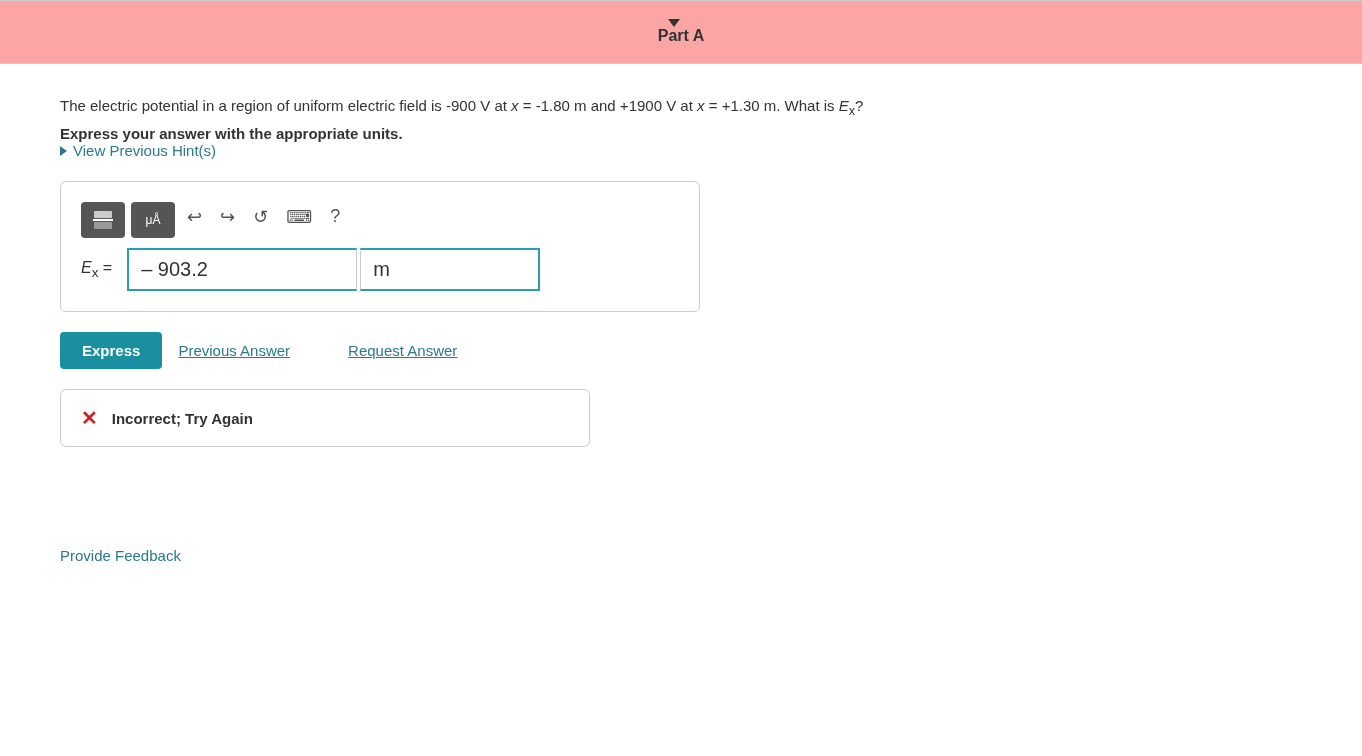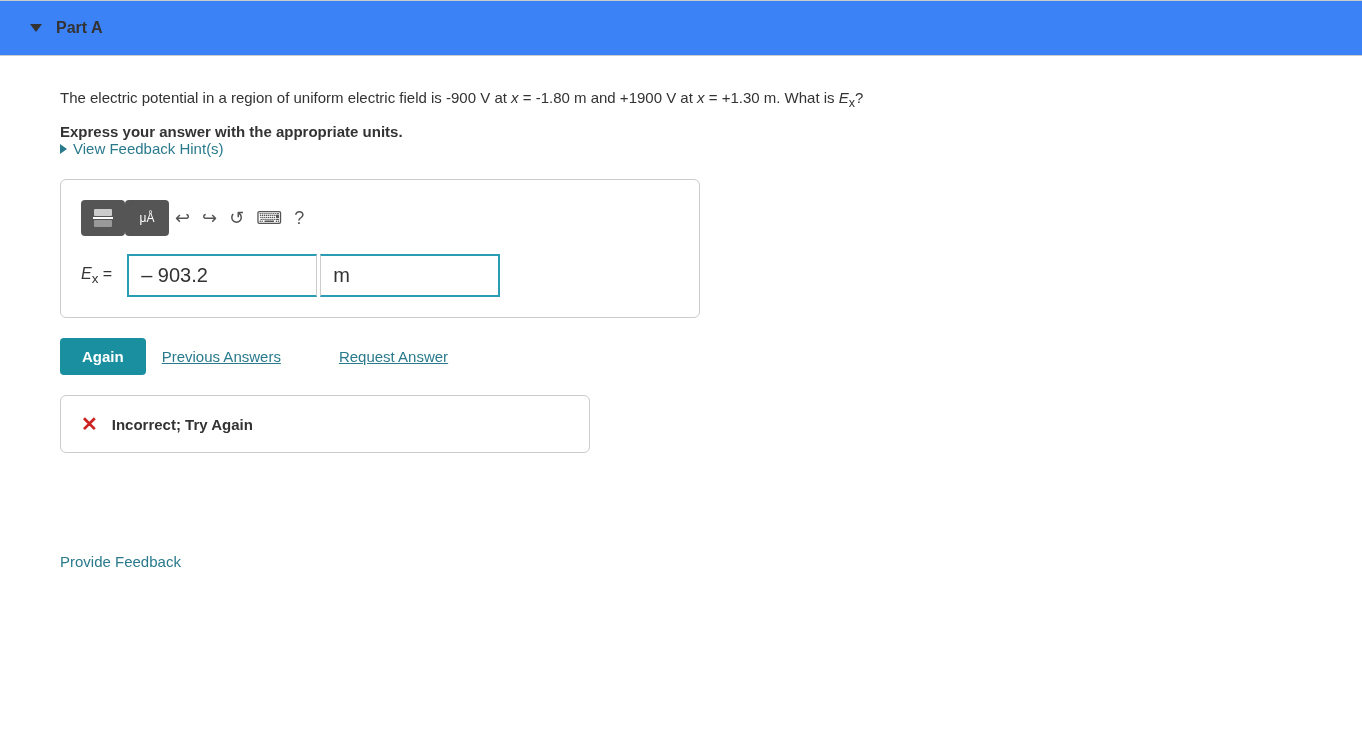--- a/index.html
+++ b/index.html
@@ -13,23 +13,24 @@
     .page-container {
       width: 1362px;
       min-height: 756px;
       background: #fff;
     }
 
     .part-header {
       display: flex;
       align-items: center;
       padding: 18px 30px;
-      background: #3b82f6;
+      background: #fca5a5;
       border-top: 1px solid #ccc;
       border-bottom: 1px solid #ccc;
+      flex-direction: column;
     }
 
     .chevron-down {
       width: 0;
       height: 0;
       border-left: 6px solid transparent;
       border-right: 6px solid transparent;
       border-top: 8px solid #333;
       margin-right: 14px;
       cursor: pointer;
@@ -40,21 +41,21 @@
       font-size: 16px;
     }
 
     .content-area {
       padding: 30px 60px 40px 60px;
     }
 
     .question-text {
       font-size: 15px;
       line-height: 1.6;
-      margin-bottom: 10px;
+      margin-bottom: 4px;
       color: #333;
     }
 
     .express-text {
       font-weight: bold;
       font-size: 15px;
     }
 
     .hint-link {
       color: #2a7a8c;
@@ -79,23 +80,23 @@
       border: 1px solid #ccc;
       border-radius: 6px;
       padding: 20px 20px 20px 20px;
       width: 640px;
       margin-bottom: 20px;
       background: #fff;
     }
 
     .toolbar {
       display: flex;
-      align-items: center;
-      gap: 0;
-      margin-bottom: 18px;
+      align-items: flex-start;
+      gap: 6px;
+      margin-bottom: 10px;
     }
 
     .toolbar-btn {
       display: flex;
       align-items: center;
       justify-content: center;
       background: #666;
       color: #fff;
       border: none;
       border-radius: 4px;
@@ -164,21 +165,21 @@
       margin-right: 12px;
       white-space: nowrap;
     }
 
     .value-input {
       border: 2px solid #2a9db5;
       border-right: 1px solid #ccc;
       border-radius: 0;
       padding: 8px 12px;
       font-size: 20px;
-      width: 190px;
+      width: 230px;
       outline: none;
       color: #333;
     }
 
     .unit-input {
       border: 2px solid #2a9db5;
       border-left: 1px solid #ccc;
       border-radius: 0;
       padding: 8px 12px;
       font-size: 20px;
@@ -272,21 +273,21 @@
     
     <p class="question-text">
       The electric potential in a region of uniform electric field is -900 V at <span class="math-var">x</span> = -1.80 m and +1900 V at <span class="math-var">x</span> = +1.30 m. What is <span class="math-var">E</span><sub>x</sub>?
     </p>
 
     <p class="express-text">Express your answer with the appropriate units.</p>
 
     
     <a class="hint-link">
       <span class="chevron-right"></span>
-      <span>View Feedback Hint(s)</span>
+      <span>View Previous Hint(s)</span>
     </a>
 
     
     <div class="answer-box">
 
       <div class="toolbar">
         <button class="toolbar-btn fraction-btn">
           <div class="fraction-icon">
             <div class="fraction-top"></div>
             <div class="fraction-line"></div>
@@ -305,22 +306,22 @@
         <span class="eq-label">
           <span class="math-var">E</span><sub>x</sub> =
         </span>
         <input class="value-input" type="text" value="– 903.2" style="">
         <input class="unit-input" type="text" value="m" style="">
       </div>
     </div>
 
     
     <div class="action-row">
-      <button class="submit-btn">Again</button>
-      <a class="prev-answers-link">Previous Answers</a>
+      <button class="submit-btn">Express</button>
+      <a class="prev-answers-link">Previous Answer</a>
       <a class="request-answer-link">Request Answer</a>
     </div>
 
     
     <div class="feedback-box">
       <span class="x-icon">✕</span>
       <span class="feedback-text">Incorrect; Try Again</span>
     </div>
 
     

